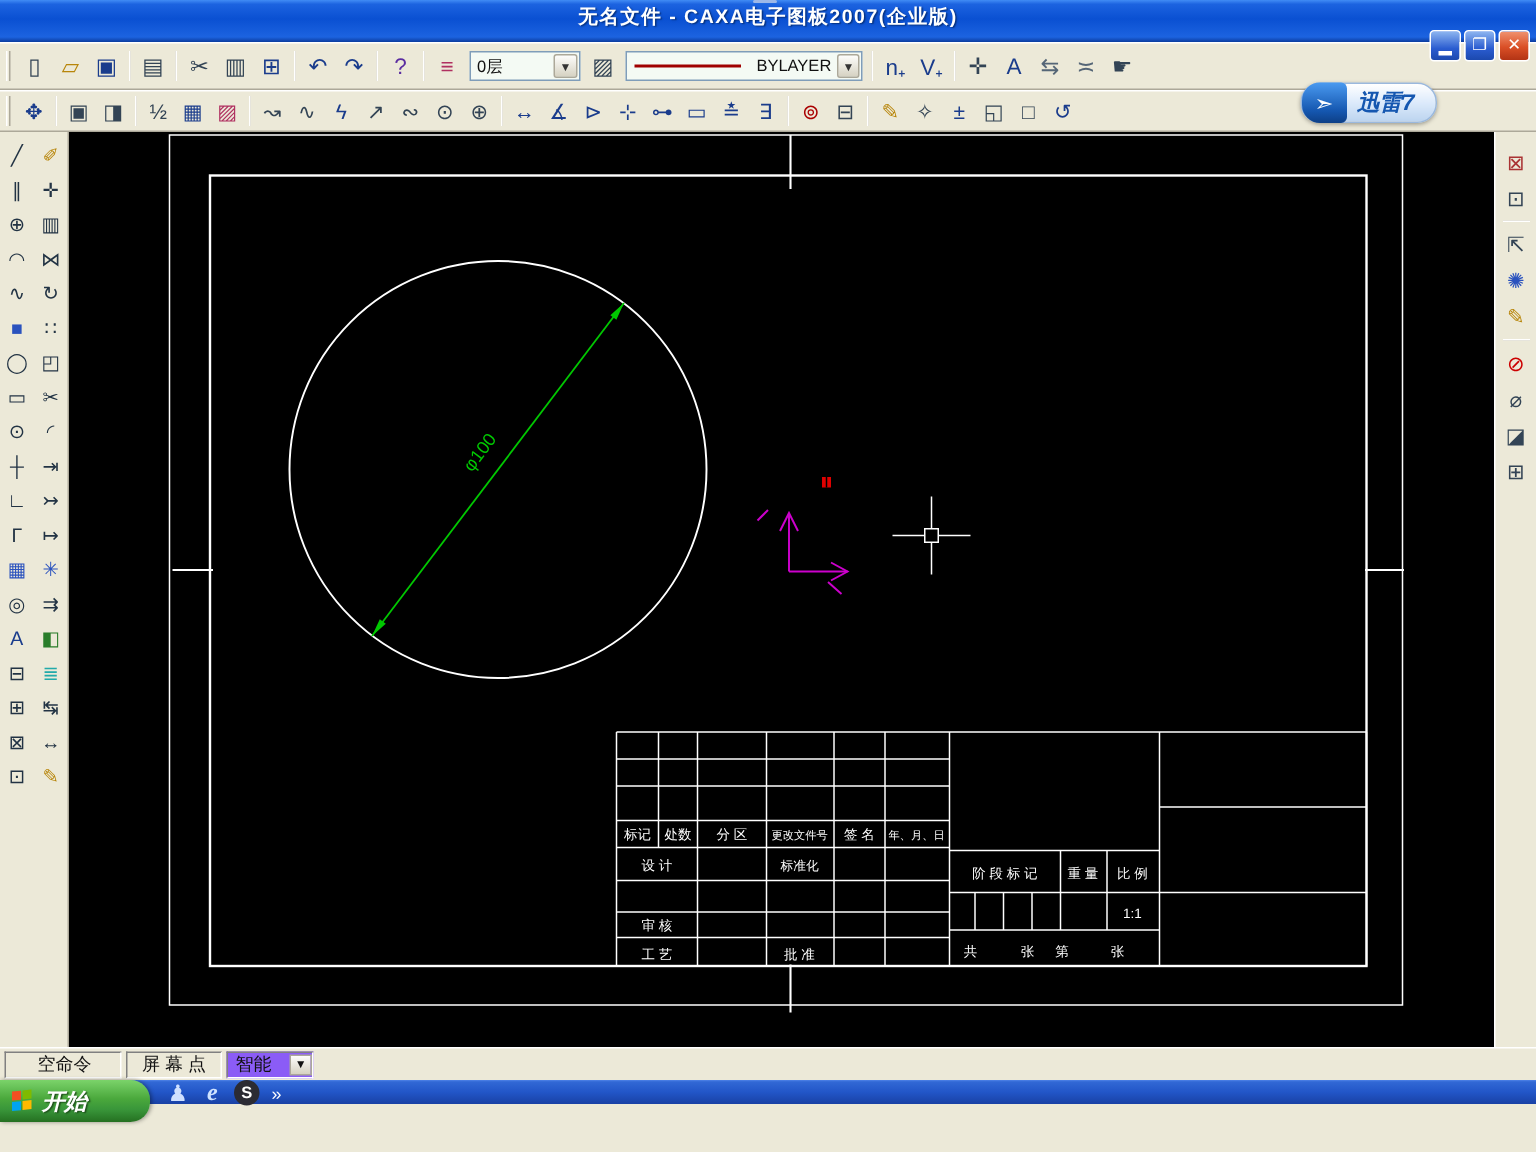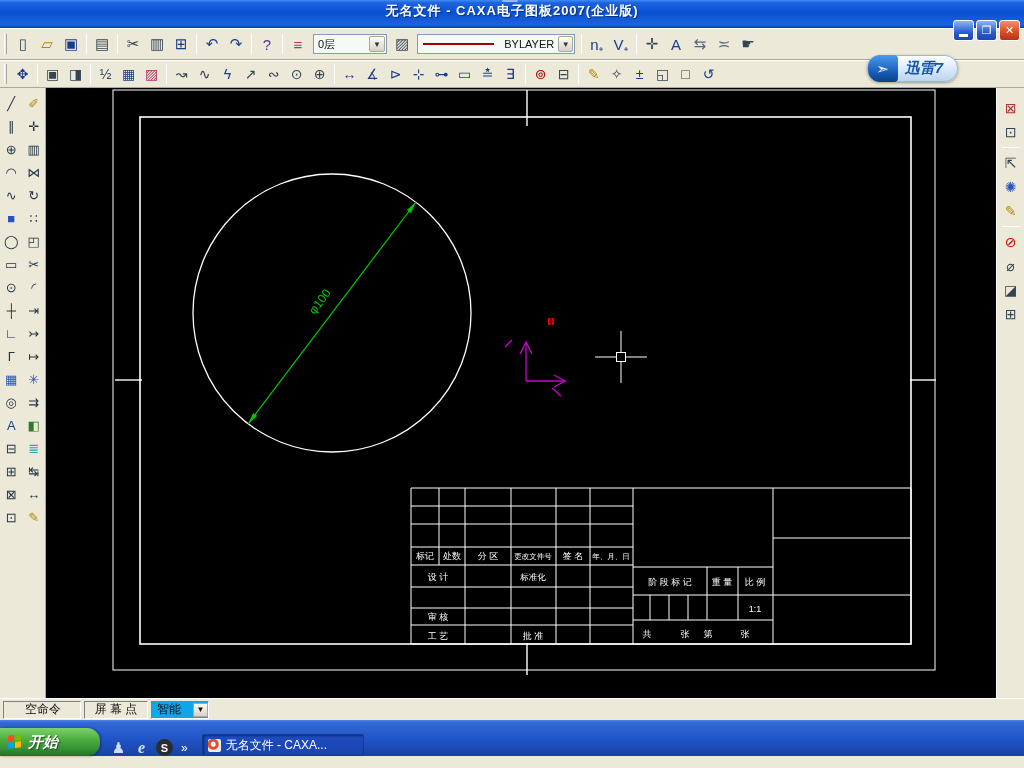--- a/index.html
+++ b/index.html
@@ -67,27 +67,27 @@
   .hsep{width:18px;height:1px;background:#aca899;border-bottom:1px solid #fff;margin:3px 0}
   .canvas-wrap{width:950px;height:610px;position:relative;background:var(--c-canvasbg)}
   svg text{font-family:"Liberation Sans",sans-serif}
 
   
   .statusbar{height:22px;display:flex;align-items:center;background:#ece9d8;
     border-top:1px solid #fff;font-size:12px;color:#111;padding:0 3px;gap:3px}
   .msg{flex:1;padding-left:3px}
   .spanel{height:18px;display:flex;align-items:center;padding:0 21px;
     border:1px solid;border-color:#808080 #fff #fff #808080;white-space:nowrap}
-  .snap-combo{height:18px;display:flex;align-items:center;background:#0ea5e9;
+  .snap-combo{height:18px;display:flex;align-items:center;background:#8b5cf6;
     border:1px solid;border-color:#808080 #fff #fff #808080;padding-left:5px;width:58px}
   .snap-combo .arrow{width:15px;height:14px;margin-left:auto;background:linear-gradient(180deg,#fdfdfb,#d6d2c2);
     border:1px solid #aca899;font-size:8px;display:flex;align-items:center;justify-content:center}
 
   
-  .taskbar{height:36px;display:flex;align-items:flex-end;position:relative;
+  .taskbar{height:16px;display:flex;align-items:flex-start;position:relative;
     background:linear-gradient(180deg,#4f83e8 0%,#3168d5 8%,var(--c-taskbar) 50%,#1941a5 100%)}
   .startbtn{height:28px;width:100px;display:flex;align-items:center;gap:6px;padding-left:8px;
     background:linear-gradient(180deg,#7bd36a 0%,#4aa83c 45%,var(--c-start) 70%,#257021 100%);
     border-radius:0 13px 13px 0;box-shadow:1px 0 3px rgba(0,0,0,.4)}
   .winflag{width:14px;height:14px;display:grid;grid-template-columns:6px 6px;grid-template-rows:6px 6px;
     gap:1px;transform:skewY(-6deg)}
   .winflag i{display:block}
   .start-label{color:#fff;font-weight:bold;font-style:italic;font-size:15px;text-shadow:1px 1px 1px #1d4d1a}
   .quicklaunch{display:flex;align-items:center;gap:6px;margin-left:10px}
   .ql{width:17px;height:17px;display:flex;align-items:center;justify-content:center;font-size:13px}
@@ -382,19 +382,15 @@
           <i style="background:#ffb900"></i>
       </span>
       <span class="start-label">开始</span>
     </div>
     <div class="quicklaunch">
       <span class="ql msn">♟</span>
       <span class="ql ie">e</span>
       <span class="ql sogou">S</span>
       <span class="overflow">»</span>
     </div>
-    <div class="taskbtn">
-      <span class="mini-icon"></span>
-      <span class="tlabel">无名文件 - CAXA...</span>
-    </div>
   </div>
 
 </div>
 
 </body></html>

